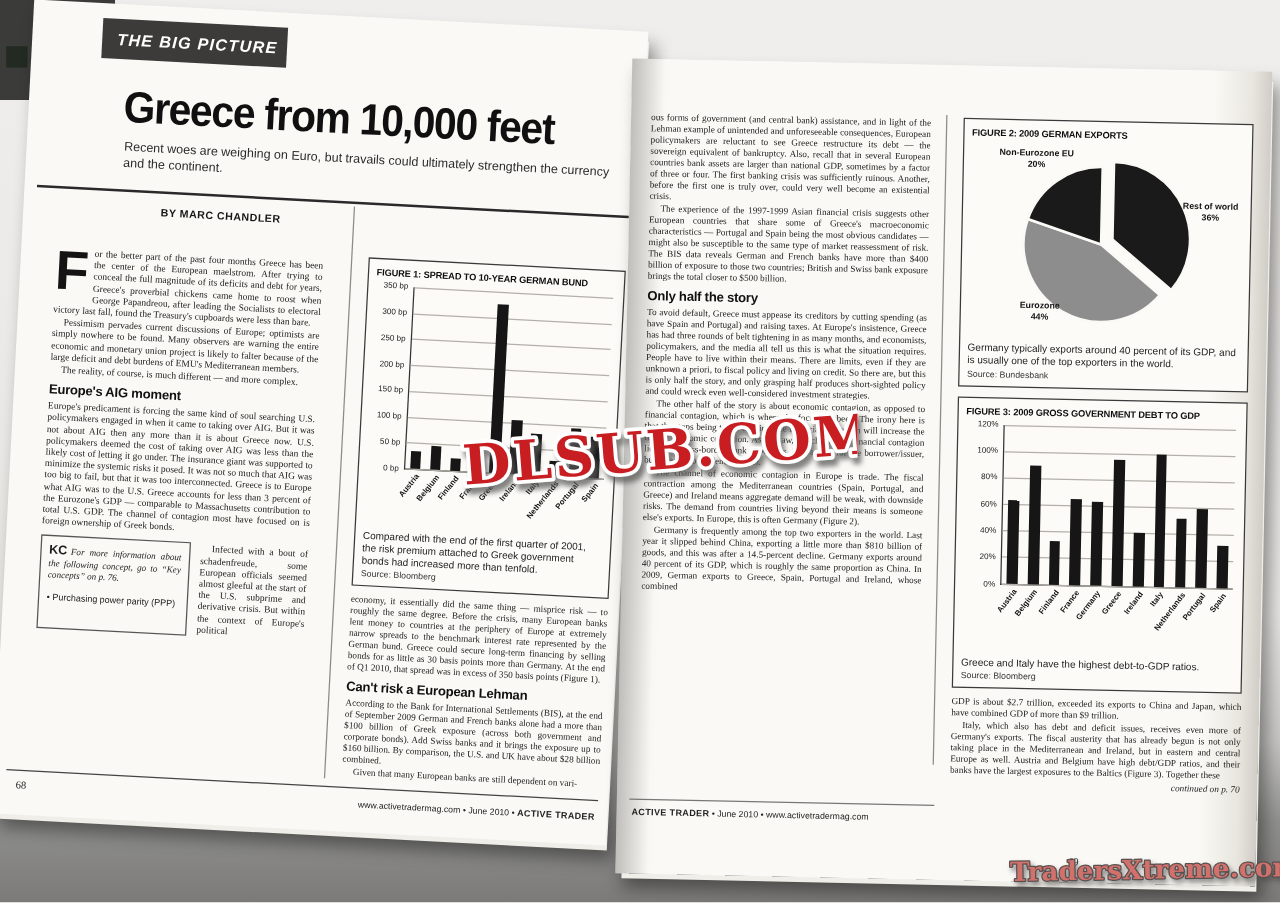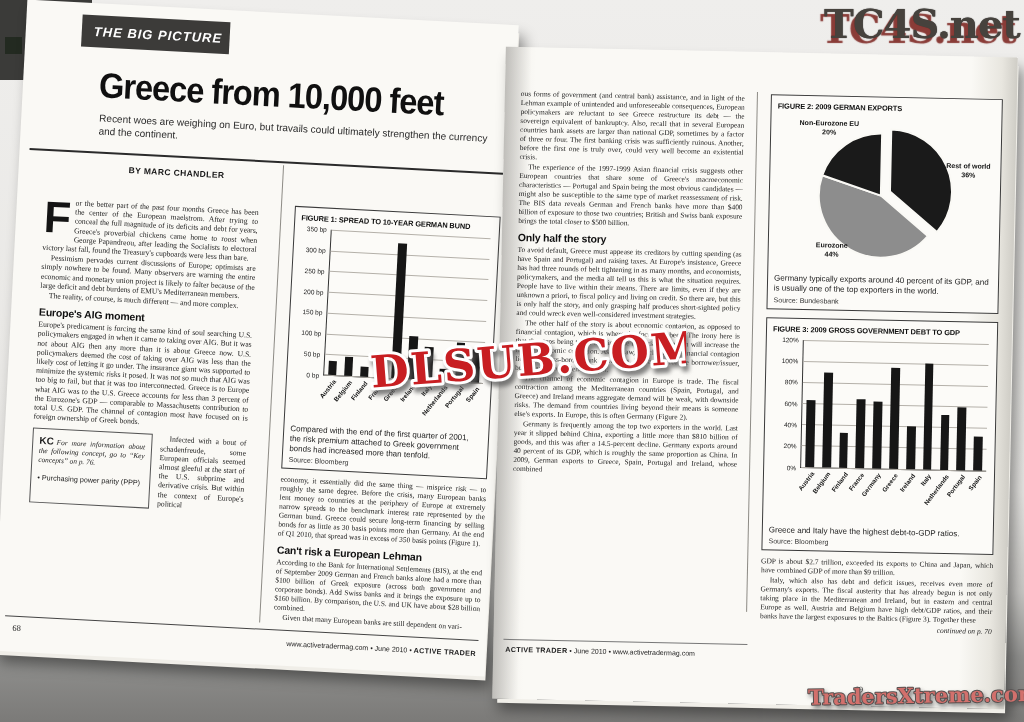--- a/index.html
+++ b/index.html
@@ -315,20 +315,19 @@
       <div class="cont">continued on p. 70</div>
     </div>
 
     <div class="abs rule" id="rp-footrule"></div>
     <div class="abs footer" style="left:12px;top:598px">
       <b>ACTIVE TRADER</b> <span>•</span> <span>June 2010</span> <span>•</span> <span>www.activetradermag.com</span>
     </div>
     <div class="abs pgnum" style="left:362px;top:630px">69</div>
   </div>
 
-  <div class="abs" id="wm-tc4s">TC4S.net</div>
   <svg class="abs" id="wm-dlsub" width="330" height="86" viewBox="0 0 330 86">
     <text id="wm-dlsub-text" x="14" y="58" transform="rotate(-4.5 165 43)" font-family="DejaVu Serif, serif" font-size="44" font-weight="bold" letter-spacing="2" fill="#c81e22" stroke="#ffffff" stroke-width="6" paint-order="stroke" stroke-linejoin="round">DLSUB.COM</text>
   </svg>
   <svg class="abs" id="wm-traders" width="222" height="40" viewBox="0 0 222 40">
     <text id="wm-traders-text" x="4" y="27" transform="rotate(-1 111 20)" font-family="DejaVu Serif, serif" font-size="21" font-weight="bold" fill="#d2706c" stroke="#575150" stroke-width="2" paint-order="stroke" stroke-linejoin="round">TradersXtreme.com</text>
   </svg>
 </div>
 
 </body></html>

